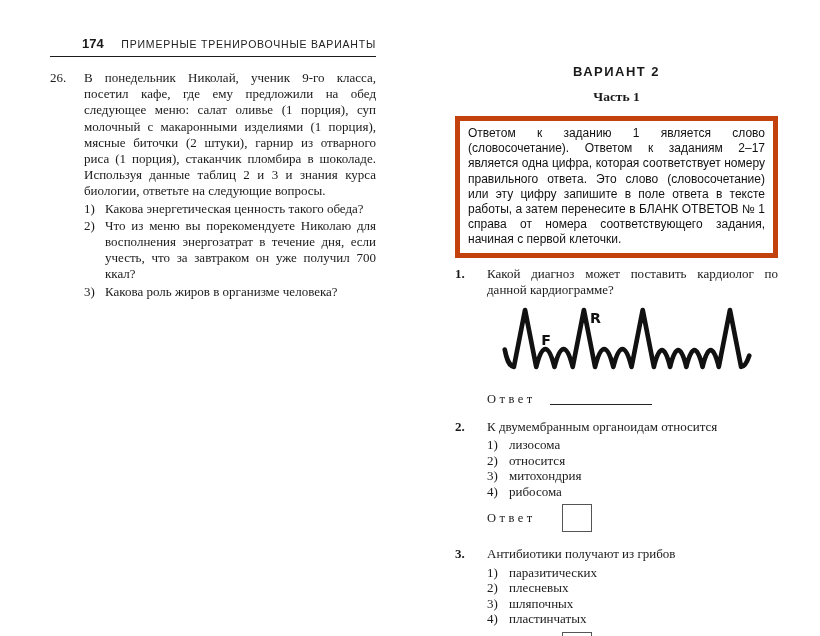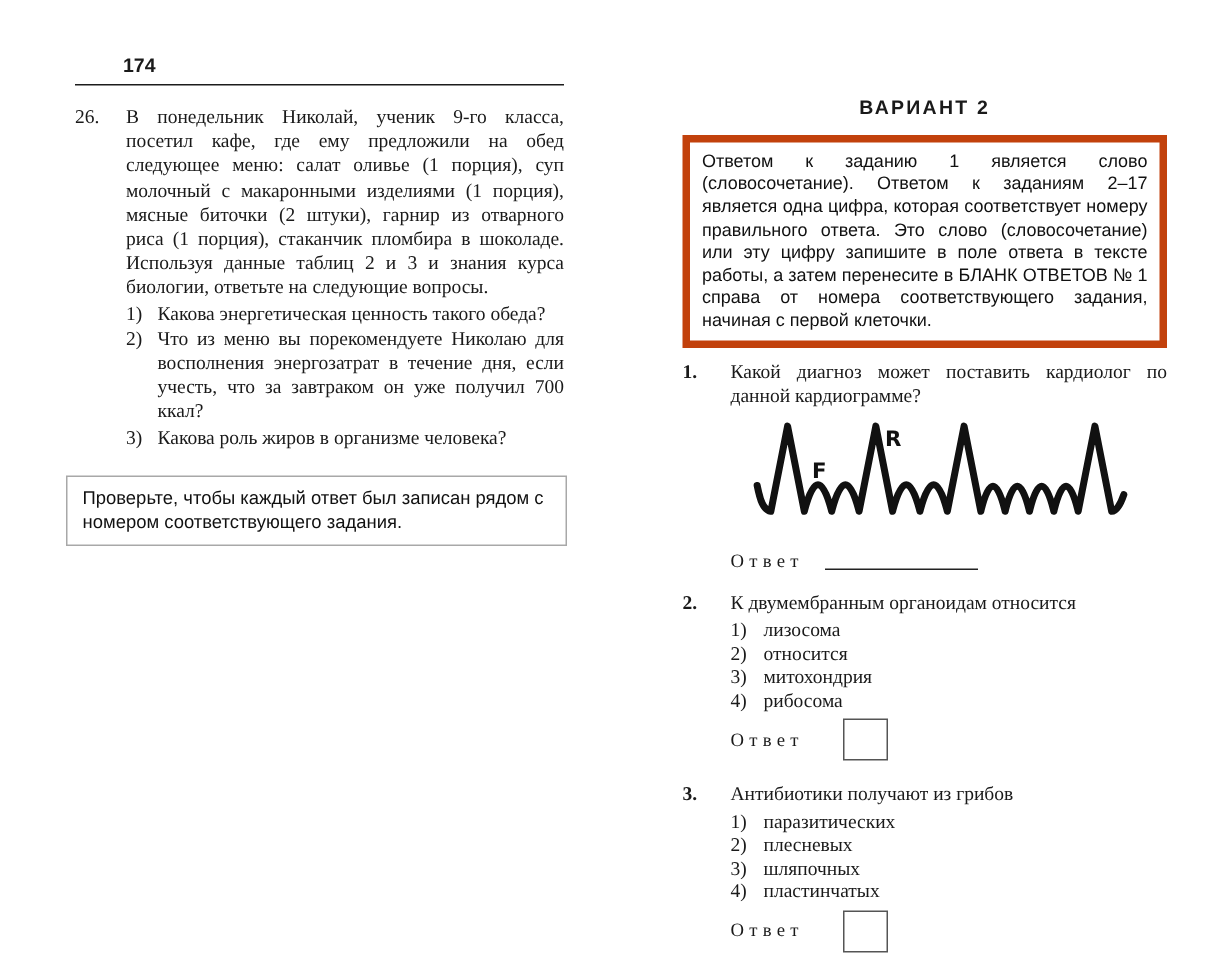--- a/index.html
+++ b/index.html
@@ -47,20 +47,21 @@
   .answer-box { width:30px; height:28px; border:1px solid #555; margin-left:26px; }
   .mt8{margin-top:8px;} .mt12{margin-top:12px;} .mt14{margin-top:14px;}
   .mt5{margin-top:5px;} .mt2{margin-top:2px;}
 </style>
 </head>
 <body>
 
 <div id="left-page" class="page-col">
   <div class="runhead">
     <span class="pagenum">174</span>
+    <span class="runtitle">ПРИМЕРНЫЕ ТРЕНИРОВОЧНЫЕ ВАРИАНТЫ</span>
   </div>
 
   <div class="q-block">
     <span class="q-num">26.</span>
     <div class="q-body">
       <div>В понедельник Николай, ученик 9-го класса, посетил кафе, где ему предложили на обед следующее меню: салат оливье (1 порция), суп молочный с макаронными изделиями (1 порция), мясные биточки (2 штуки), гарнир из отварного риса (1 порция), стаканчик пломбира в шоколаде. Используя данные таблиц 2 и 3 и знания курса биологии, ответьте на следующие вопросы.</div>
       <div class="subq">
         <span class="subq-num">1)</span>
         <span class="subq-text">Какова энергетическая ценность такого обеда?</span>
       </div>
@@ -68,25 +69,25 @@
         <span class="subq-num">2)</span>
         <span class="subq-text">Что из меню вы порекомендуете Николаю для восполнения энергозатрат в течение дня, если учесть, что за завтраком он уже получил 700 ккал?</span>
       </div>
       <div class="subq">
         <span class="subq-num">3)</span>
         <span class="subq-text">Какова роль жиров в организме человека?</span>
       </div>
     </div>
   </div>
 
-  <div class="note-box">Проверьте, чтобы каждый ответ был записан рядом с номером соответствующего задания.</div>
 </div>
 
 <div id="right-page" class="page-col">
   <div class="variant-title">ВАРИАНТ 2</div>
+  <div class="part-title">Часть 1</div>
 
   <div class="instr-box">Ответом к заданию 1 является слово (словосочетание). Ответом к заданиям 2–17 является одна цифра, которая соответствует номеру правильного ответа. Это слово (словосочетание) или эту цифру запишите в поле ответа в тексте работы, а затем перенесите в БЛАНК ОТВЕТОВ № 1 справа от номера соответствующего задания, начиная с первой клеточки.</div>
 
   <div class="question mt8">
     <span class="num">1.</span>
     <span class="text">Какой диагноз может поставить кардиолог по данной кардиограмме?</span>
   </div>
 
   <div class="cardiogram-wrap">
     <svg width="255" height="71" viewBox="0 0 250 70">

